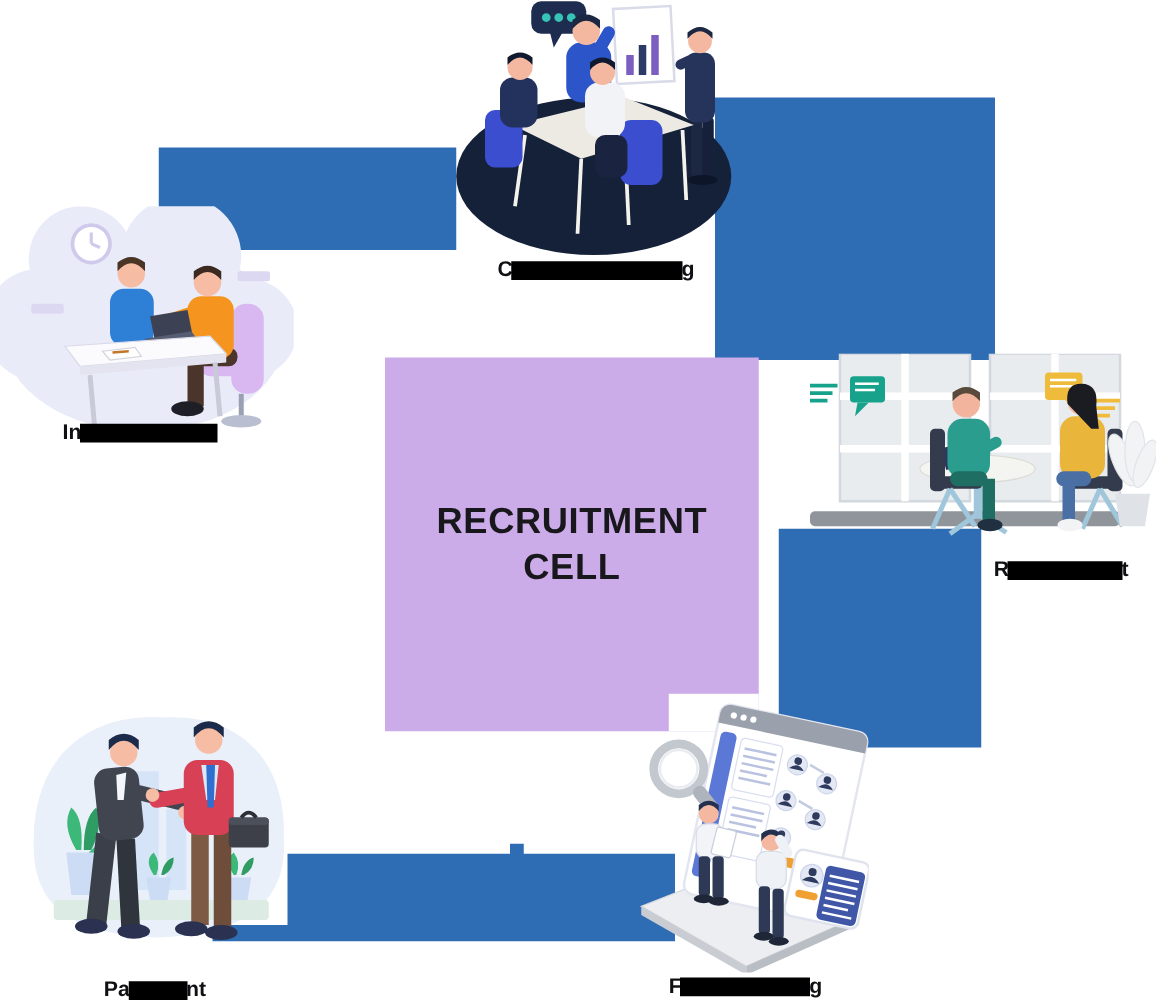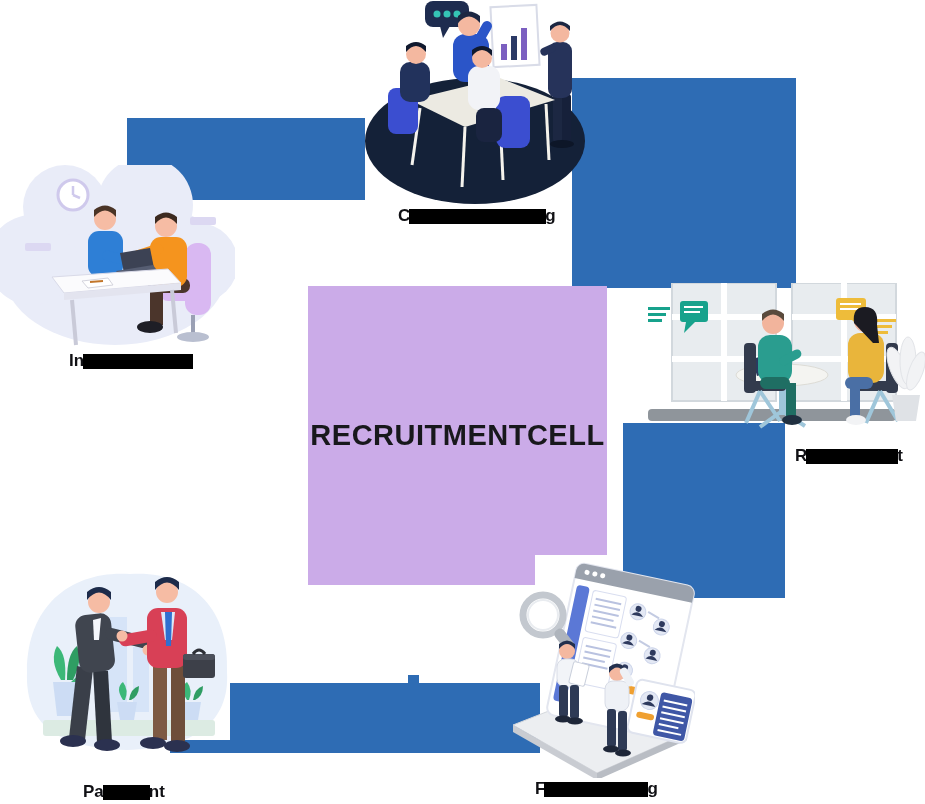--- a/index.html
+++ b/index.html
@@ -6,37 +6,37 @@
   .canvas{position:relative;width:925px;height:804px;background:#fff;overflow:hidden;
           font-family:"Liberation Sans", sans-serif;}
   .rect{position:absolute;background:#2e6cb4;z-index:1;}
   #conn-top-left{left:127px;top:118px;width:238px;height:82px;}
   #conn-right-top{left:572px;top:78px;width:224px;height:210px;}
   #conn-right-mid{left:623px;top:423px;width:162px;height:175px;}
   #conn-bottom-main{left:230px;top:683px;width:310px;height:67px;}
   #conn-bottom-strip{left:170px;top:740px;width:370px;height:13px;}
   #conn-bottom-tab{left:408px;top:675px;width:11px;height:9px;}
   .center-box{position:absolute;left:308px;top:286px;width:299px;height:299px;
-      background:#cbabe8;z-index:1;display:flex;
+      background:#cbabe8;z-index:1;display:flex;flex-direction:column;
       align-items:center;justify-content:center;}
   .center-box span{font-size:29px;font-weight:bold;color:#18181c;letter-spacing:.5px;
       line-height:1.25;}
   .illus{position:absolute;z-index:3;}
   #illus-meeting{left:350px;top:0px;}
   #illus-interview{left:0px;top:165px;}
   #illus-requirement{left:640px;top:283px;}
   #illus-placement{left:15px;top:562px;}
   #illus-screening{left:505px;top:553px;}
   .white-mask{position:absolute;left:535px;top:555px;width:72px;height:30px;
       background:#fff;z-index:2;}
   .label{position:absolute;z-index:4;display:flex;align-items:center;
       font-size:17px;font-weight:bold;color:#101014;white-space:nowrap;}
   .label .bar{display:inline-block;height:15px;background:#000;margin:0 -1px;}
   #label-top{left:398px;top:206px;}        #label-top .bar{width:137px;}
-  #label-left{left:50px;top:351px;margin-left:19px;}        #label-left .bar{width:110px;}
+  #label-left{left:50px;top:336px;}        #label-left .bar{width:110px;}
   #label-right{left:795px;top:446px;}      #label-right .bar{width:92px;}
   #label-bottom-left{left:83px;top:782px;} #label-bottom-left .bar{width:47px;}
   #label-bottom-center{left:535px;top:779px;} #label-bottom-center .bar{width:104px;}
 </style>
 </head>
 <body>
 
 <div class="canvas">
 
   <div class="rect" id="conn-top-left"></div>

